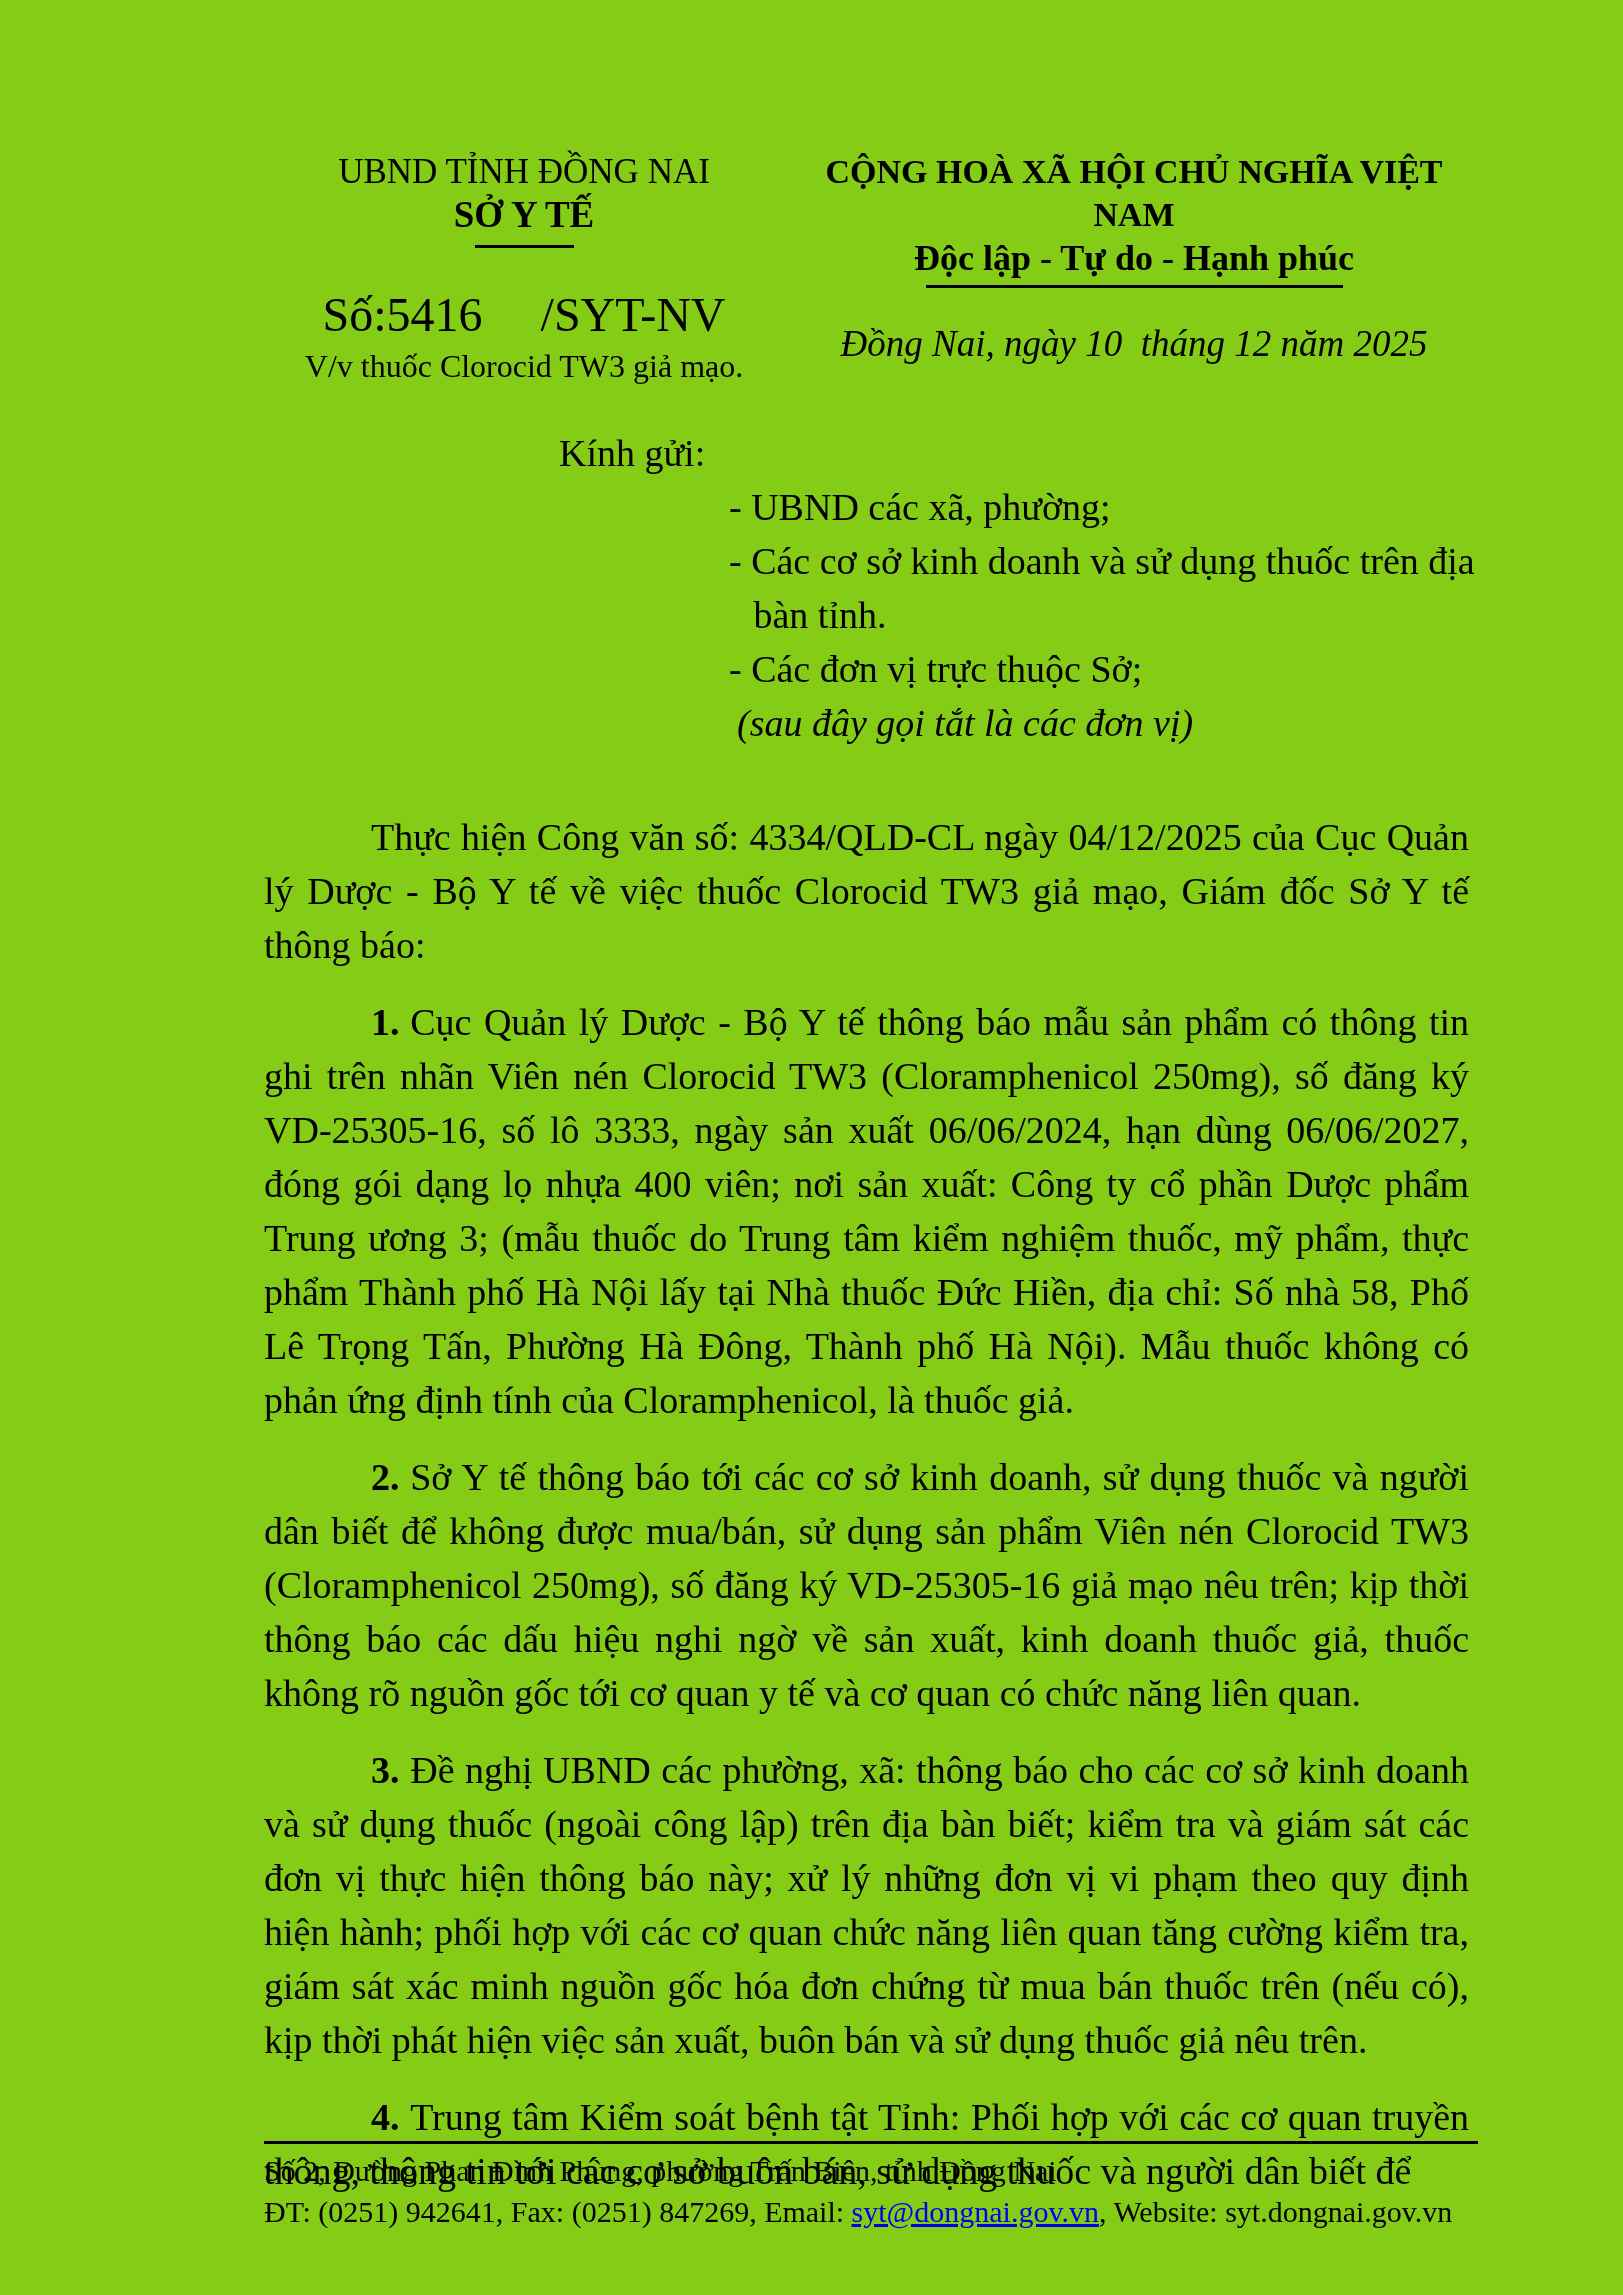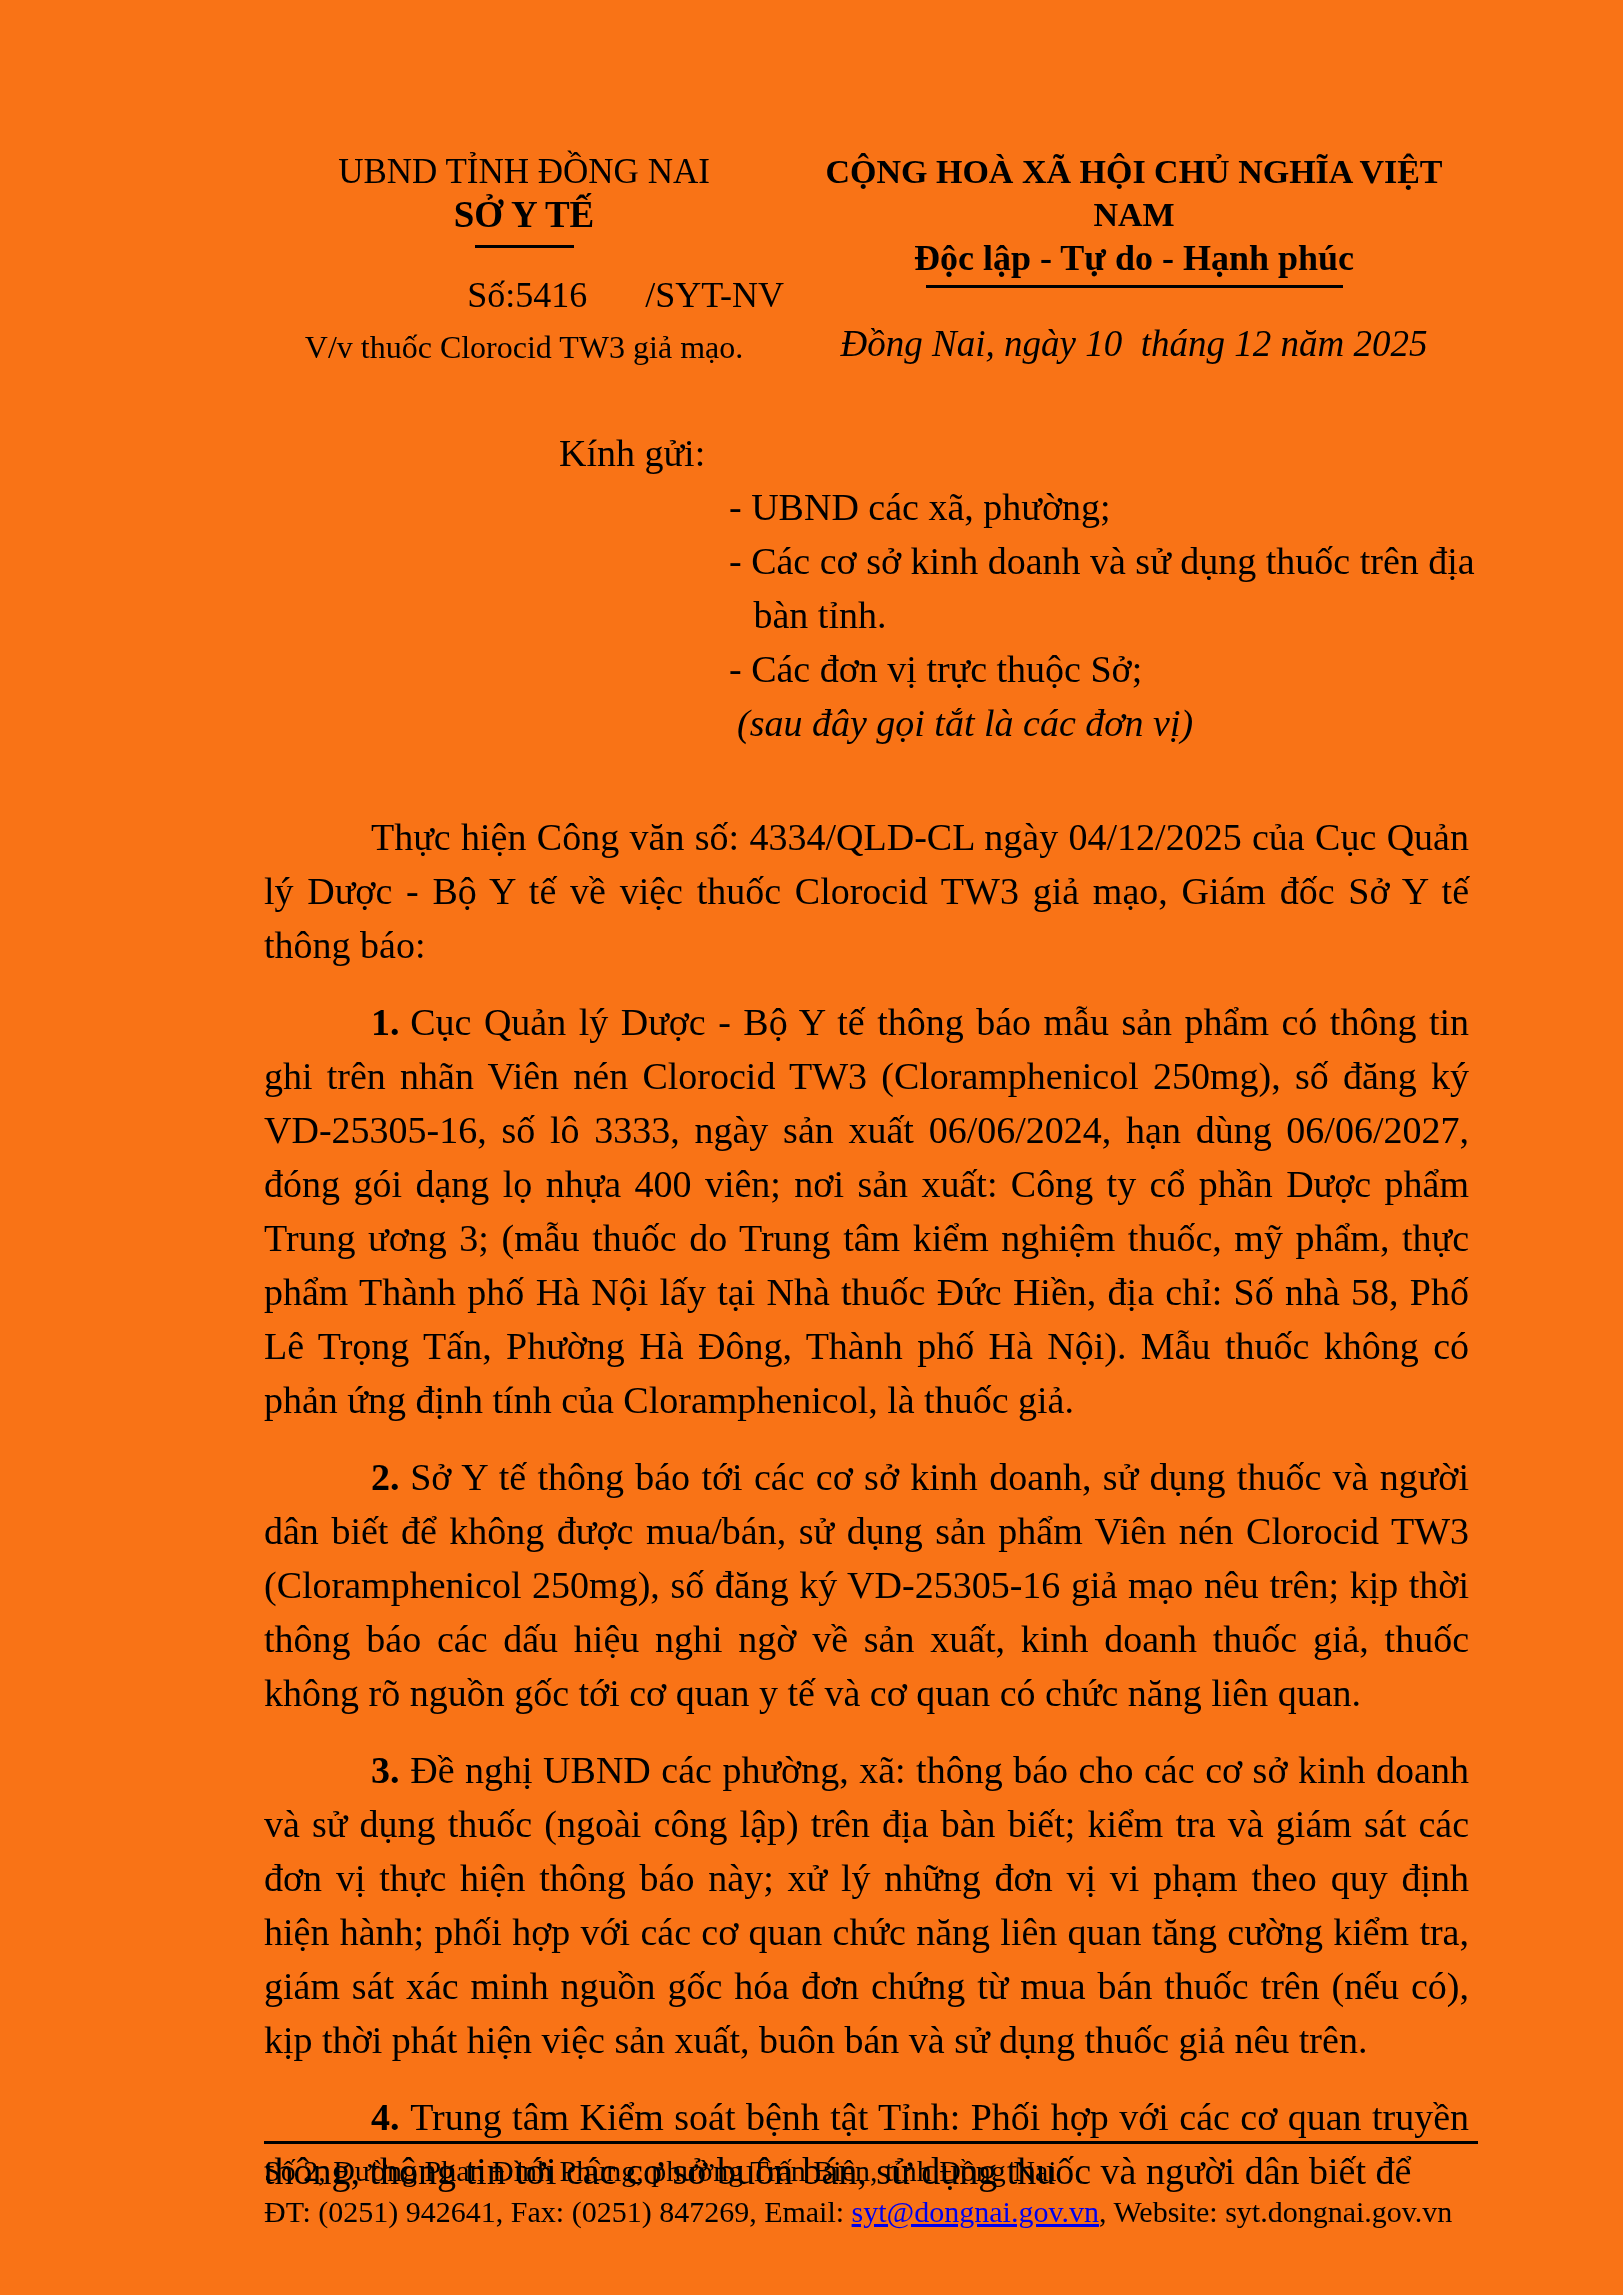--- a/index.html
+++ b/index.html
@@ -1,30 +1,30 @@
 <!DOCTYPE html>
 <html style="font-size:12.2px"><head>
 <meta charset="utf-8">
 <style>
   html,body{margin:0;padding:0;background:#ffffff;}
   .page{
     position:relative;
     width:1624px;height:2295px;
-    background:#f97316;color:#000000;
+    background:#84cc16;color:#000000;
     font-family:"Liberation Serif","DejaVu Serif",serif;
     overflow:hidden;
   }
   
   .header{position:absolute;top:150px;left:264px;width:1220px;display:flex;}
   .h-left{width:520px;text-align:center;}
   .h-right{width:700px;text-align:center;}
   .org-parent{font-size:35px;line-height:43px;}
   .org-name{font-size:37px;line-height:44px;font-weight:bold;}
   .org-divider{width:99px;height:3.8px;background:#000;margin:7.7px auto 0;}
-  .doc-number{margin-top:26px;font-size:36px;line-height:43px;white-space:pre;text-align:right;}
+  .doc-number{margin-top:45px;font-size:48px;line-height:43px;white-space:pre;}
   .doc-number .gap{display:inline-block;width:58px;}
   .subject{margin-top:9.2px;font-size:32px;line-height:40px;}
   .national-title{font-size:34px;line-height:43px;font-weight:bold;}
   .national-motto{font-size:36px;line-height:44px;font-weight:bold;}
   .motto-divider{width:417px;height:3.8px;background:#000;margin:4.6px auto 0;}
   .place-date{margin-top:34px;font-size:37px;line-height:43px;font-style:italic;white-space:pre-wrap;}
   
   .recipients{position:absolute;top:426px;left:264px;width:1220px;font-size:38px;line-height:54px;}
   .salutation{margin-left:295px;}
   .recipient-list{margin-left:465px;width:792px;}

